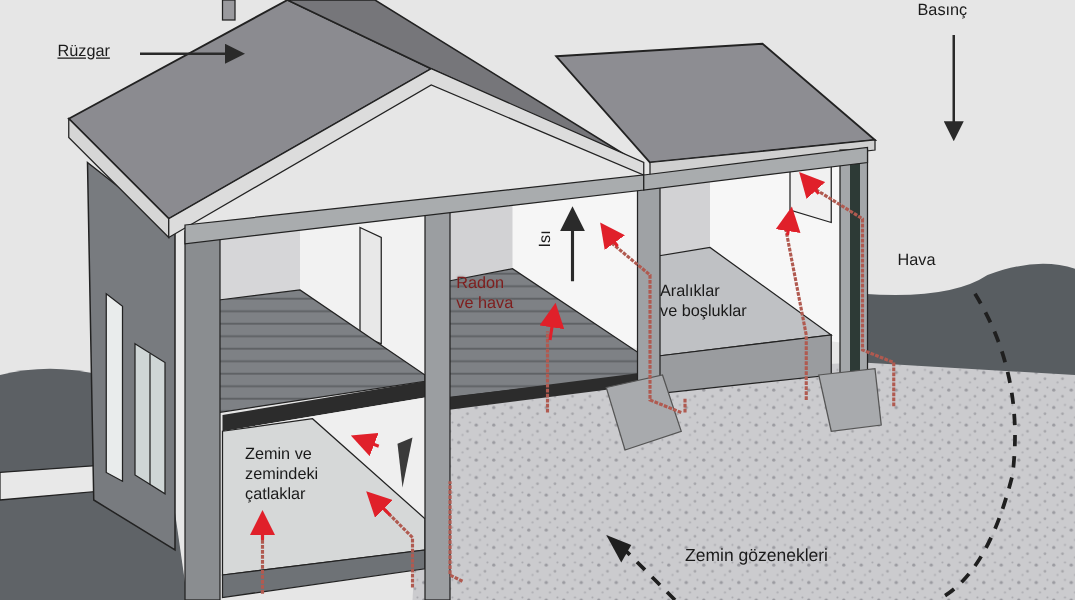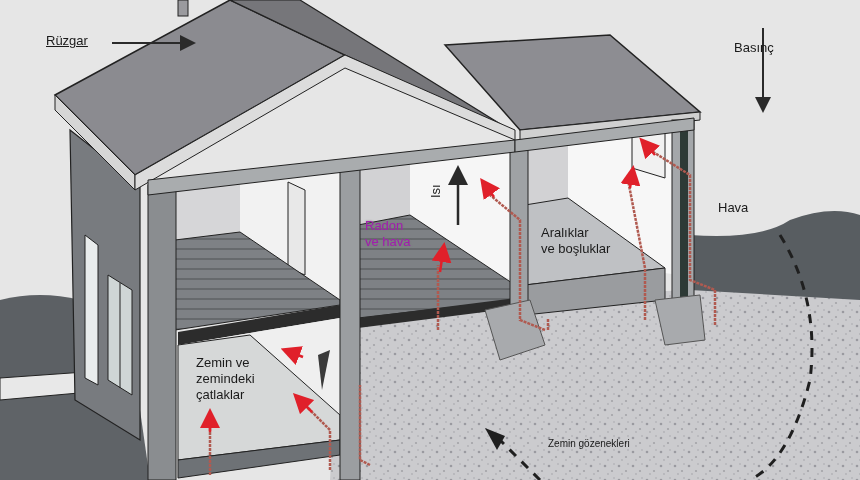--- a/index.html
+++ b/index.html
@@ -1,21 +1,21 @@
 <!DOCTYPE html>
 <html><head>
 <meta charset="utf-8">
 <style>
   html, body { margin: 0; padding: 0; }
   body { width: 860px; height: 480px; overflow: hidden; background: #e6e6e6; font-family: "Liberation Sans", sans-serif; }
   .stage { position: relative; width: 860px; height: 480px; }
   svg.scene { position: absolute; left: 0; top: 0; }
   .label { position: absolute; font-family: "Liberation Sans", sans-serif; font-size: 13px; color: #1a1a1a; line-height: 16px; white-space: nowrap; }
-  .label.white { color: #a21caf; text-shadow: 0 0 2px #777; }
-  .label.big { font-size: 10px; }
+  .label.white { color: #7f1d1d; text-shadow: 0 0 2px #777; }
+  .label.big { font-size: 14px; }
   .label.vert { transform: rotate(-90deg); transform-origin: left top; }
 </style>
 </head>
 <body>
 
 <div class="stage">
   <svg class="scene" width="860" height="480" viewBox="0 0 860 480">
     <defs>
       <pattern id="pores" x="0" y="0" width="14" height="14" patternUnits="userSpaceOnUse">
         <rect width="14" height="14" fill="#cbcbce"></rect>
@@ -125,28 +125,28 @@
 
     <path d="M372,355 L352,372" stroke="#2a2a2a" stroke-width="0"></path>
 
     <path d="M780,235 Q820,300 810,380 Q790,460 750,480" fill="none" stroke="#1f1f1f" stroke-width="3" stroke-dasharray="9,8"></path>
     <path d="M540,480 L500,440" fill="none" stroke="#1f1f1f" stroke-width="3" stroke-dasharray="9,8"></path>
     <path d="M485,428 L505,436 L497,450 Z" fill="#1f1f1f"></path>
     <path d="M318,355 L330,350 L322,390 Z" fill="#3a3a3a"></path>
   </svg>
 
   <span class="label" style="left:46px; top:33px;text-decoration:underline;">Rüzgar</span>
-  <span class="label" style="left:734px; top:0px;margin-top:40px;">Basınç</span>
+  <span class="label" style="left:734px; top:0px;">Basınç</span>
   <span class="label" style="left:718px; top:200px;">Hava</span>
   <span class="label vert" style="left:428px; top:198px;">Isı</span>
   <div class="label white" style="left:365px; top:218px;">
     <div>Radon</div>
     <div>ve hava</div>
   </div>
-  <div class="label" style="left:528px; top:225px;margin-left:13px;">
+  <div class="label" style="left:528px; top:225px;">
     <div>Aralıklar</div>
     <div>ve boşluklar</div>
   </div>
   <div class="label" style="left:196px; top:355px;">
     <div>Zemin ve</div>
     <div>zemindeki</div>
     <div>çatlaklar</div>
   </div>
   <span class="label big" style="left:548px; top:436px;">Zemin gözenekleri</span>
 </div>

